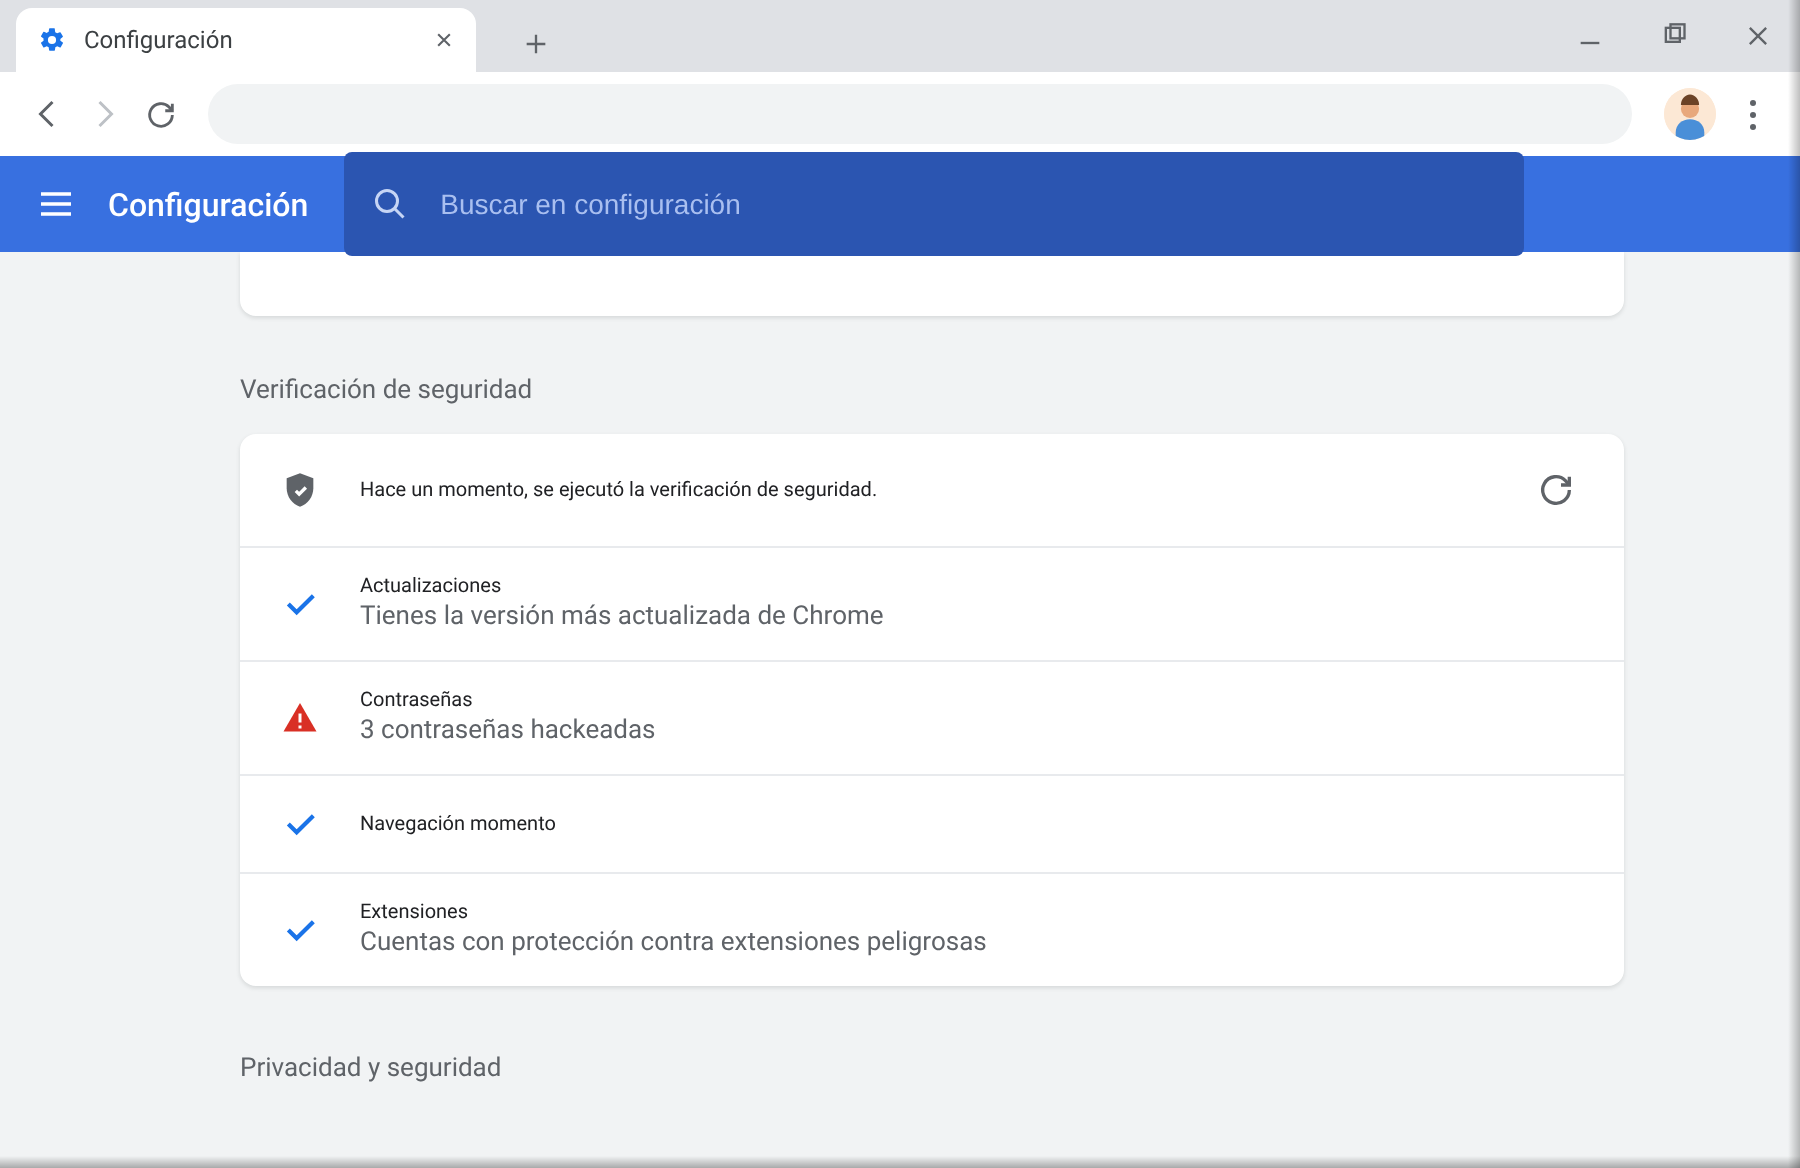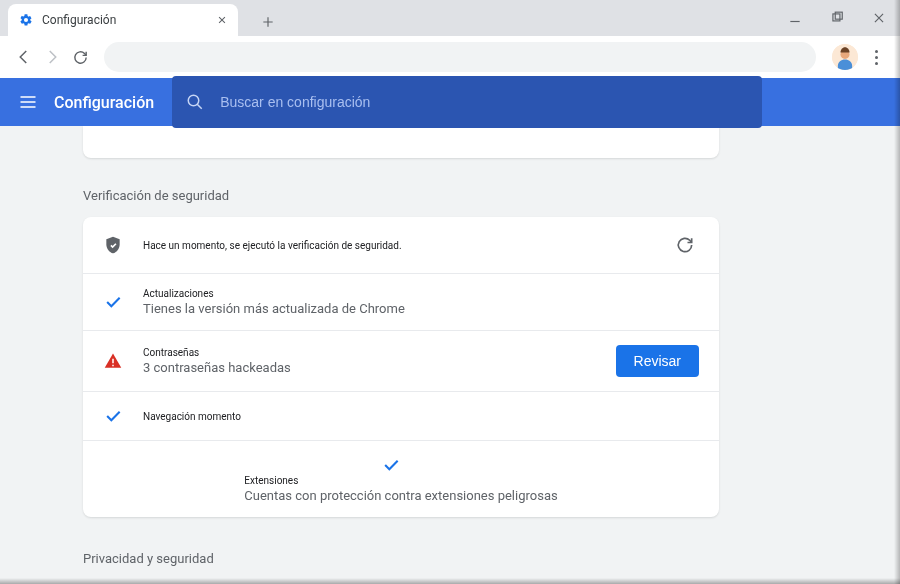--- a/index.html
+++ b/index.html
@@ -93,22 +93,22 @@
   .search-wrap input::placeholder { color:#a9bff0; }
 
   
   .page {
     background:#f1f3f4;
     height: calc(584px - 36px - 42px - 48px);
     overflow:hidden;
     padding-top: 0;
   }
   .content-col {
-    width: 636px;
-    margin-left: 83px;
+    width: 692px;
+    margin-left: 120px;
   }
 
   .card-sliver {
     height: 32px;
     background:#fff;
     border-radius:0 0 8px 8px;
     box-shadow: 0 1px 2px rgba(60,64,67,.15);
     margin-bottom: 30px;
   }
 
@@ -123,21 +123,21 @@
     border-radius:8px;
     box-shadow: 0 1px 2px rgba(60,64,67,.15);
   }
 
   .row {
     display:flex;
     align-items:center;
     padding: 14px 20px;
     border-bottom:1px solid #e8eaed;
   }
-  .row:last-child { border-bottom:none;flex-direction:column; }
+  .row:last-child { border-bottom:none; }
   .row .ic {
     width:20px; height:20px; display:flex; align-items:center; justify-content:center; margin-right:20px; flex-shrink:0;
   }
   .row .texts { flex:1; }
   .row .title-t { font-size:10px; color:#202124; }
   .row .sub { font-size:13px; color:#5f6368; margin-top:2px; }
   .row .action { margin-left:12px; display:flex; align-items:center; }
 
   .btn-primary {
     background:#1a73e8;
@@ -293,23 +293,20 @@
           <svg width="18" height="18" viewBox="0 0 24 24" fill="#d93025">
               <path d="M12 2L1 21h22L12 2z"></path>
               <rect x="11" y="9" width="2" height="6" fill="#fff"></rect>
               <rect x="11" y="17" width="2" height="2" fill="#fff"></rect>
             </svg>
         </div>
         <div class="texts">
           <div class="title-t">Contraseñas</div>
           <div class="sub">3 contraseñas hackeadas</div>
         </div>
-        <div class="action">
-          <button class="btn-primary">Revisar</button>
-        </div>
       </div>
 
       <div class="row">
         <div class="ic">
           <svg width="20" height="20" viewBox="0 0 24 24" fill="none" stroke="#1a73e8" stroke-width="2.5">
               <path d="M5 12l5 5L20 7"></path>
             </svg>
         </div>
         <div class="texts">
           <div class="title-t">Navegación momento</div>

